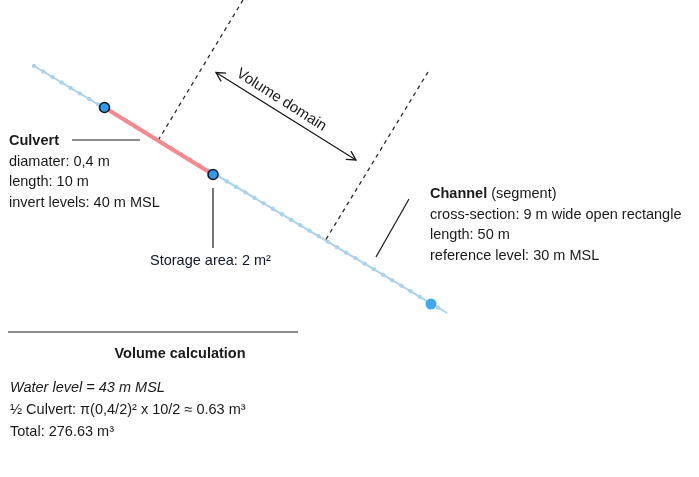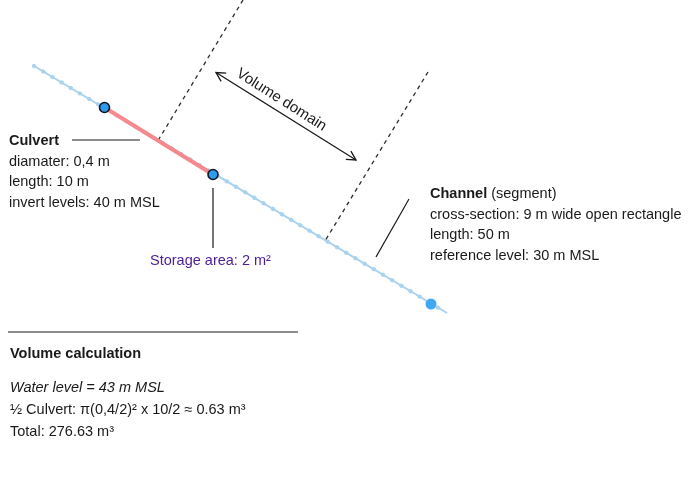--- a/index.html
+++ b/index.html
@@ -38,32 +38,32 @@
     transform: rotate(32.4deg);
     transform-origin: 0 0;
     color: #1a1a1a;
   }
   .storage-label {
     position: absolute;
     left: 150px;
     top: 252px;
     font-size: 14.5px;
     white-space: nowrap;
-    color: #4c1d95;
+    color: #0f172a;
   }
   .calc-block {
     position: absolute;
     left: 10px;
     top: 342px;
     font-size: 14.5px;
     line-height: 22px;
     white-space: nowrap;
     color: #1a1a1a;
   }
-  .calc-block .title { font-weight: bold; }
+  .calc-block .title { font-weight: bold; text-align: right; }
   .calc-block .assumption { font-style: italic; margin-top: 12px; }
 </style>
 </head>
 <body>
 
 <div id="stage">
 
   <svg id="diagram-svg" width="699" height="477" viewBox="0 0 699 477">
     <defs>
       <marker id="arrowhead" viewBox="0 0 10 10" refX="9" refY="5" markerWidth="10" markerHeight="10" orient="auto-start-reverse">

